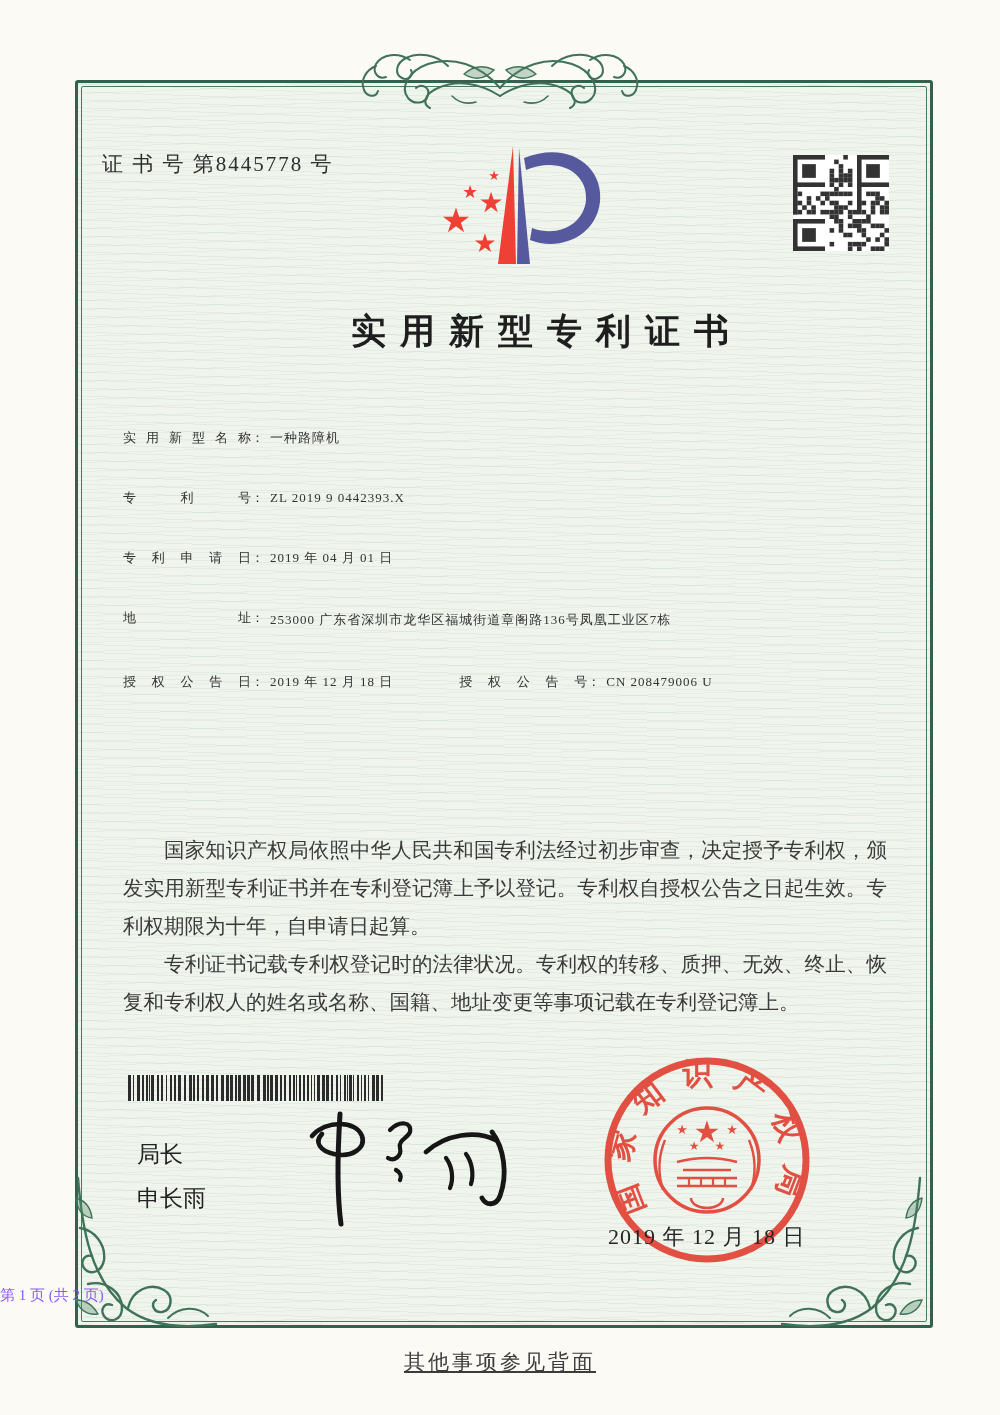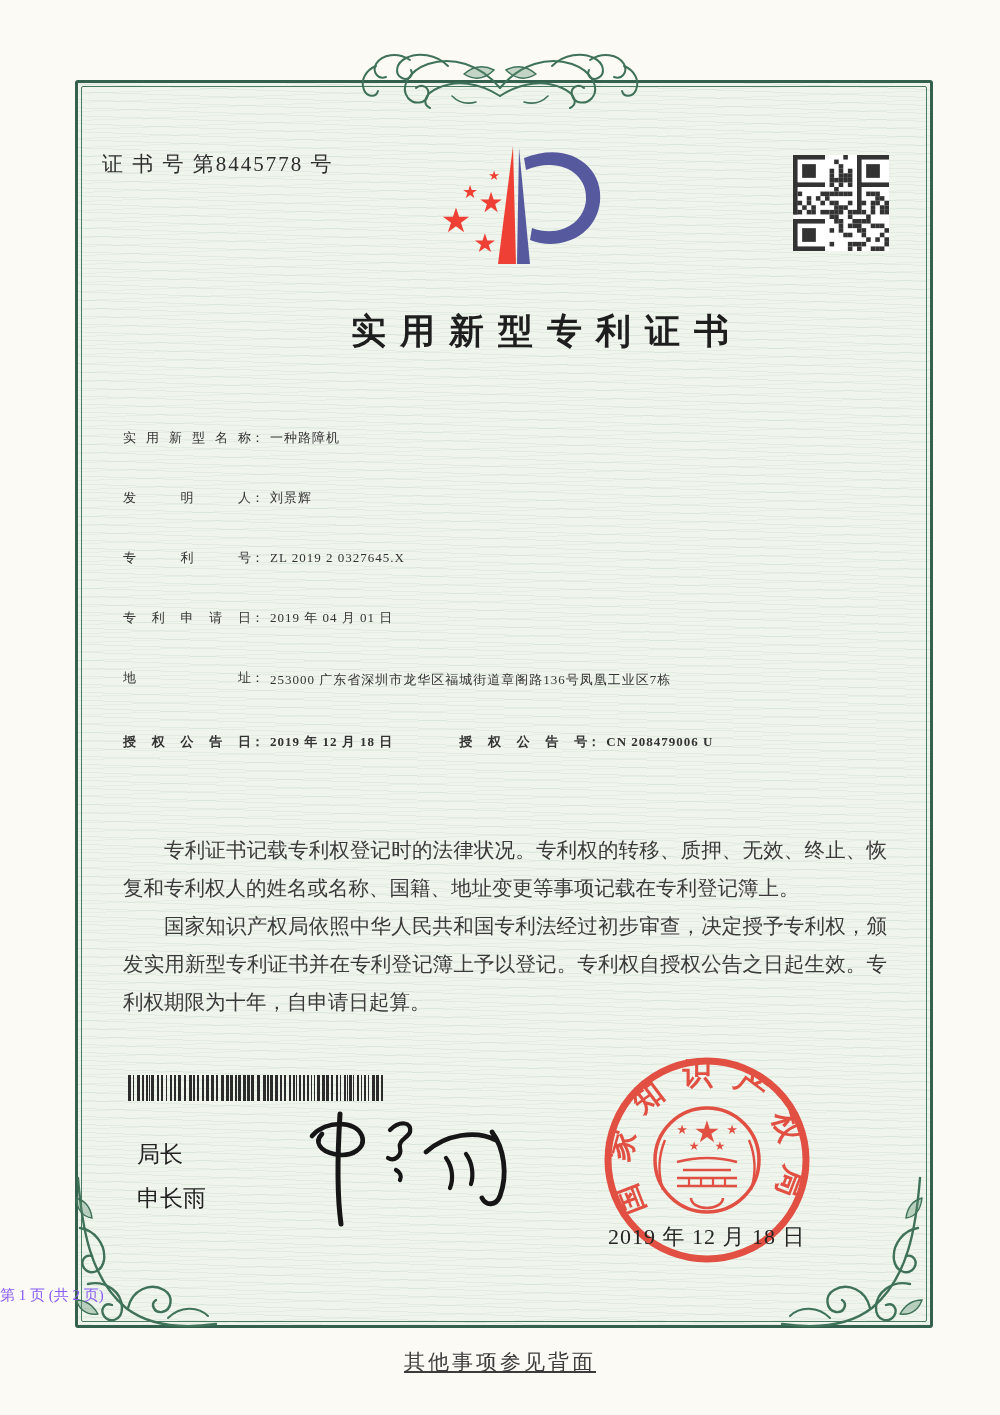--- a/index.html
+++ b/index.html
@@ -36,21 +36,21 @@
     font-size:35px;font-weight:700;letter-spacing:14px;text-indent:14px;color:#1e1e1e;padding-left:40px;
   }
   
   .fields{position:absolute;left:123px;top:424px;width:772px;font-size:13px;color:#333;}
   .frow{margin-bottom:32px;line-height:28px;white-space:nowrap;}
   .flabel{display:inline-block;width:128px;text-align:justify;text-align-last:justify;vertical-align:top;}
   .fcolon{display:inline-block;vertical-align:top;margin-right:6px;}
   .fvalue{display:inline-block;vertical-align:top;letter-spacing:1px;}
   .frow.addr{white-space:normal;}
   .frow.addr .fvalue{width:548px;line-height:32px;}
-  .grantrow{margin-top:12px;white-space:nowrap;line-height:28px;font-weight:bold;}
+  .grantrow{margin-top:12px;white-space:nowrap;line-height:28px;}
   .grant-no-group{display:inline-block;margin-left:66px;}
   
   .paras{position:absolute;left:123px;top:831px;width:764px;font-size:20.5px;line-height:38px;color:#3a3a3a;text-align:justify;}
   .paras p{margin:0;text-indent:2em;}
   
   #barcode{position:absolute;left:128px;top:1075px;}
   .signer{position:absolute;left:137px;top:1132px;font-size:23px;line-height:44px;color:#222;
           font-family:Liberation Sans, sans-serif;}
   #signature{position:absolute;left:278px;top:1096px;}
   #seal{position:absolute;left:600px;top:1053px;}
@@ -253,39 +253,36 @@
     </g>
 </svg>
 
 <div class="title">实用新型专利证书</div>
 
 <div class="fields">
   <div class="frow">
     <span class="flabel">实用新型名称</span><span class="fcolon">：</span><span class="fvalue">一种路障机</span>
   </div>
   <div class="frow">
-    <span class="flabel">发明人</span><span class="fcolon">：</span><span class="fvalue">刘景辉</span>
-  </div>
-  <div class="frow">
-    <span class="flabel">专利号</span><span class="fcolon">：</span><span class="fvalue">ZL 2019 2 0327645.X</span>
+    <span class="flabel">专利号</span><span class="fcolon">：</span><span class="fvalue">ZL 2019 9 0442393.X</span>
   </div>
   <div class="frow">
     <span class="flabel">专利申请日</span><span class="fcolon">：</span><span class="fvalue">2019 年 04 月 01 日</span>
   </div>
   <div class="frow addr">
     <span class="flabel">地址</span><span class="fcolon">：</span><span class="fvalue">253000 广东省深圳市龙华区福城街道章阁路136号凤凰工业区7栋</span>
   </div>
   <div class="grantrow">
     <span class="flabel">授权公告日</span><span class="fcolon">：</span><span class="fvalue">2019 年 12 月 18 日</span><span class="grant-no-group"><span class="flabel">授权公告号</span><span class="fcolon">：</span><span class="fvalue">CN 208479006 U</span></span>
   </div>
 </div>
 
 <div class="paras">
+  <p>国家知识产权局依照中华人民共和国专利法经过初步审查，决定授予专利权，颁发实用新型专利证书并在专利登记簿上予以登记。专利权自授权公告之日起生效。专利权期限为十年，自申请日起算。</p>
   <p>专利证书记载专利权登记时的法律状况。专利权的转移、质押、无效、终止、恢复和专利权人的姓名或名称、国籍、地址变更等事项记载在专利登记簿上。</p>
-  <p>国家知识产权局依照中华人民共和国专利法经过初步审查，决定授予专利权，颁发实用新型专利证书并在专利登记簿上予以登记。专利权自授权公告之日起生效。专利权期限为十年，自申请日起算。</p>
 </div>
 
 <svg id="barcode" width="262" height="26" viewBox="0 0 262 26">
   <g id="barcode-bars" fill="#2b2b2b">
       <rect x="0" y="0" width="3" height="26"></rect>
       <rect x="5" y="0" width="1" height="26"></rect>
       <rect x="9" y="0" width="3" height="26"></rect>
       <rect x="14" y="0" width="2" height="26"></rect>
       <rect x="18" y="0" width="2" height="26"></rect>
       <rect x="21" y="0" width="1" height="26"></rect>

